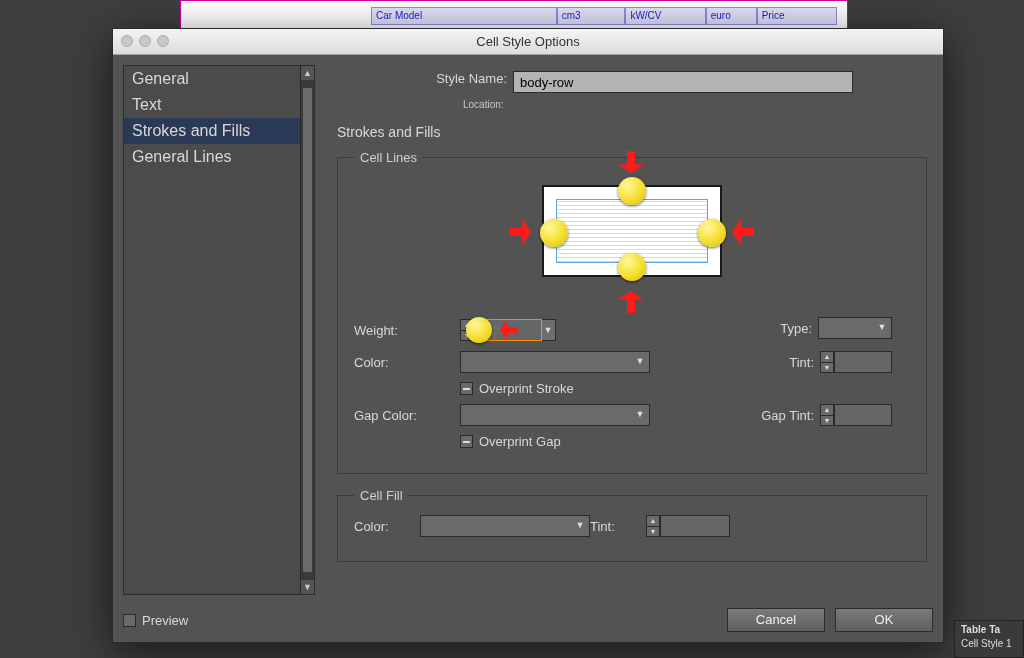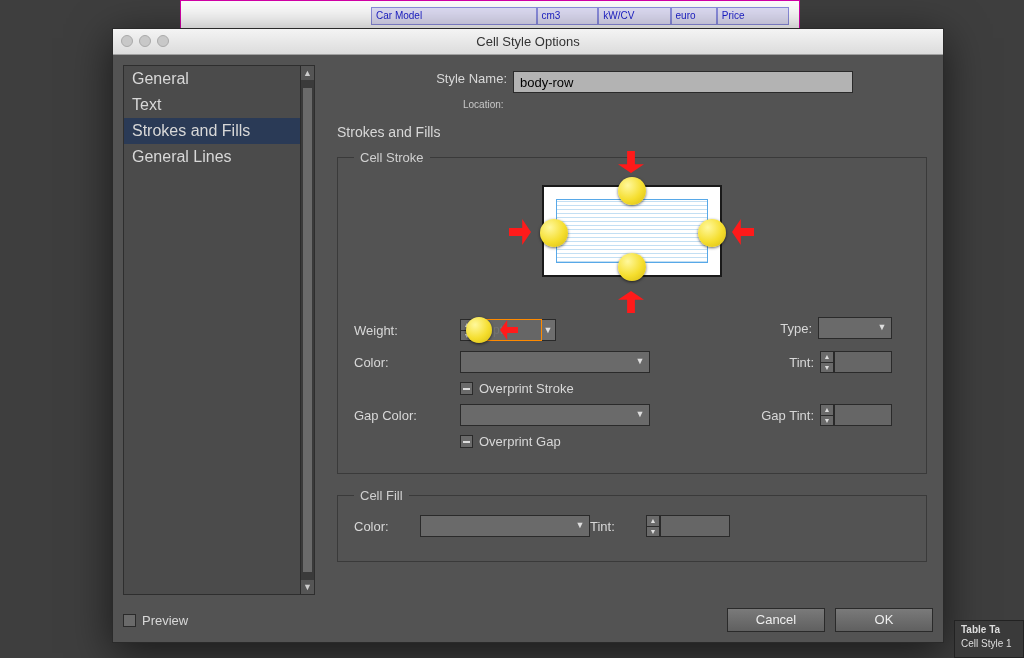--- a/index.html
+++ b/index.html
@@ -1,19 +1,19 @@
 <!DOCTYPE html>
 <html><head>
 <meta charset="utf-8">
 <style>
   * { box-sizing: border-box; margin: 0; padding: 0; font-family: "Helvetica Neue", Arial, sans-serif; }
   body { background: #3e3e3e; width: 1024px; height: 658px; overflow: hidden; position: relative; }
 
   
-  .bg-doc { position:absolute; left:180px; top:0; width:620px; height:30px; background:#fff; border:1px solid #d400a8; }
+  .bg-doc { position:absolute; left:180px; top:0; width:668px; height:30px; background:#fff; border:1px solid #d400a8; }
   .bg-table { position:absolute; left:190px; top:6px; right:10px; height:18px; display:flex; }
   .bg-cell { border:1px solid #8c8ee0; background:#e2e0f8; font-size:10px; padding:2px 4px; color:#1a1dcc; }
   .bg-cell.model{flex:3}
   .bg-cell.cm3{flex:1}
   .bg-cell.kw{flex:1.2}
   .bg-cell.euro{flex:.7}
   .bg-cell.price{flex:1.2}
 
   .dialog { position:absolute; left:112px; top:28px; width:832px; height:615px; background:#535353; border:1px solid #2a2a2a; box-shadow:0 10px 40px rgba(0,0,0,0.6); }
   .titlebar { height:26px; background:linear-gradient(#f4f4f4,#dcdcdc); border-bottom:1px solid #a0a0a0; text-align:center; line-height:26px; font-size:13px; color:#333; position:relative;}
@@ -115,21 +115,21 @@
       <div class="row">
         <div class="lbl name-lbl">Style Name:</div>
         <input class="name-field" value="body-row" style="">
       </div>
       <div class="loc-row">
         <span>Location:</span>
       </div>
       <div class="section-head">Strokes and Fills</div>
 
       <fieldset>
-        <legend>Cell Stroke</legend>
+        <legend>Cell Lines</legend>
 
         <div style="position:relative;height:140px">
 
           <div class="arrow-ind rot90" style="left:266px;top:-28px"></div>
           <div class="arrow-ind" style="left:155px;top:42px"></div>
           <div class="arrow-ind rot180" style="left:378px;top:42px"></div>
           <div class="arrow-ind rot270" style="left:266px;top:112px"></div>
 
           <div class="preview" style="position:absolute;left:188px;top:8px">
             <div class="preview-inner"></div>

